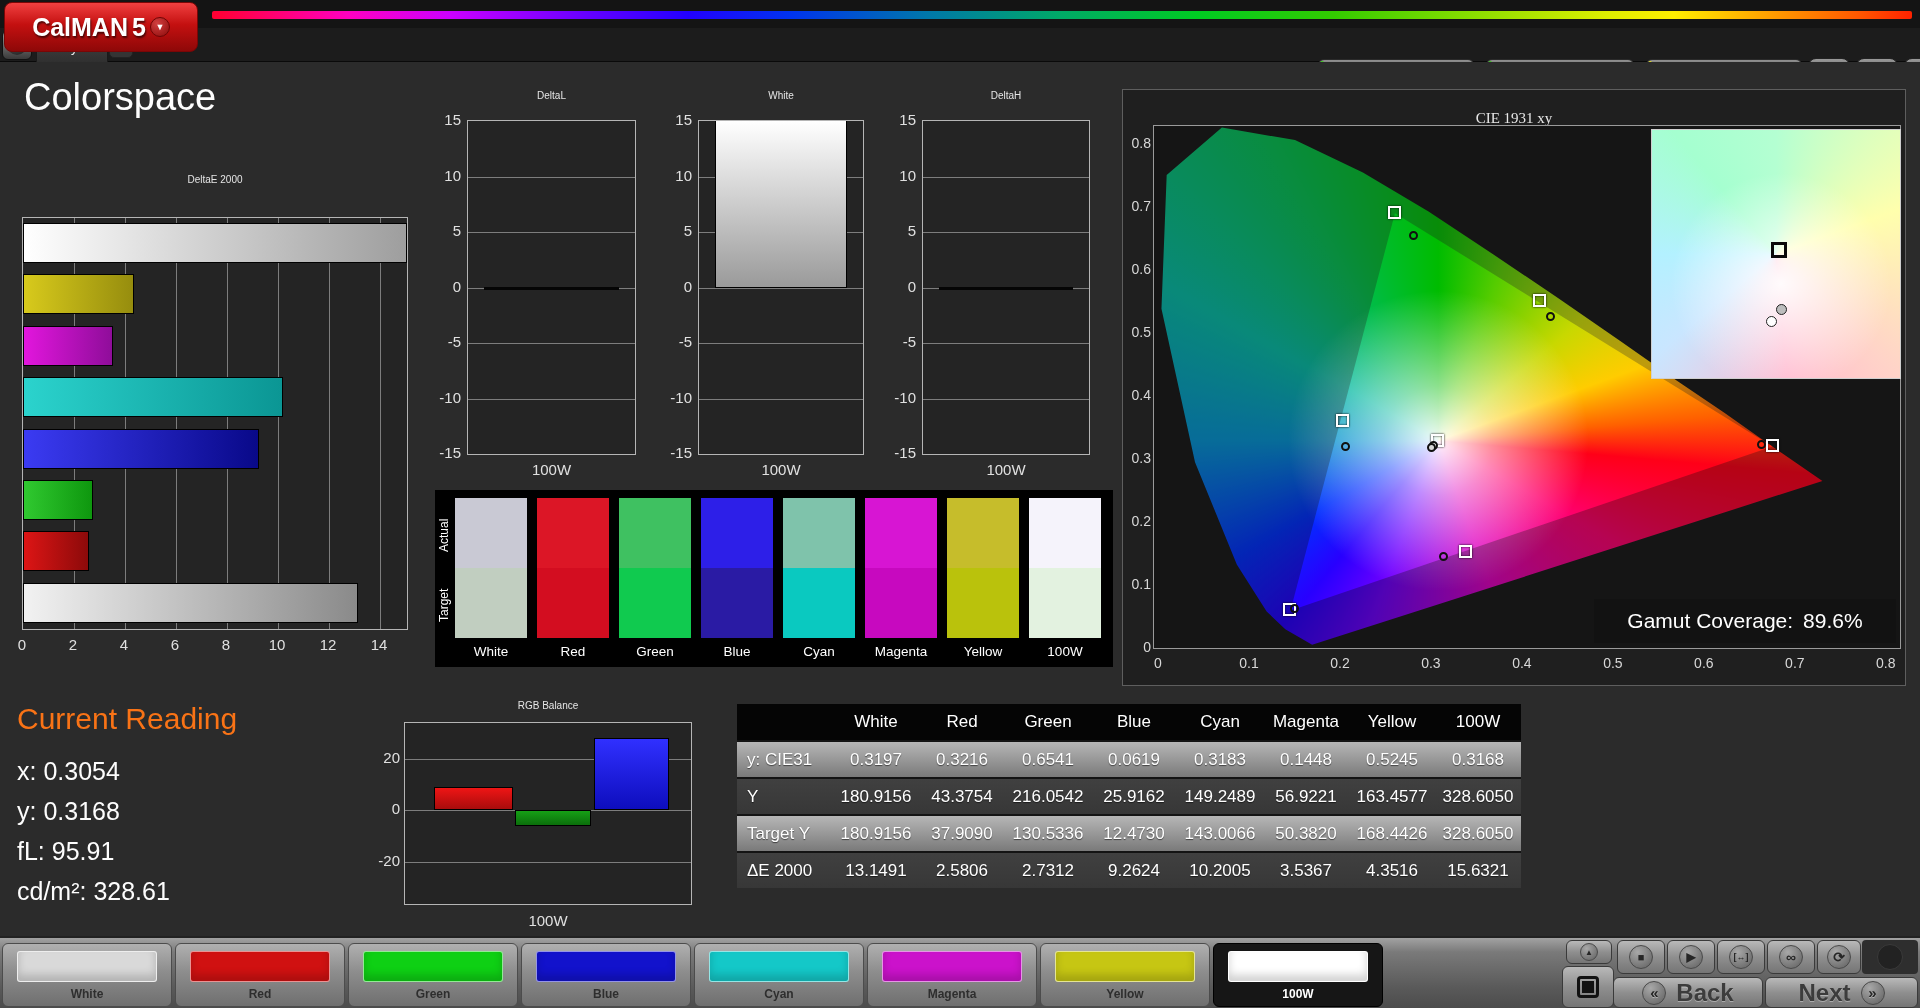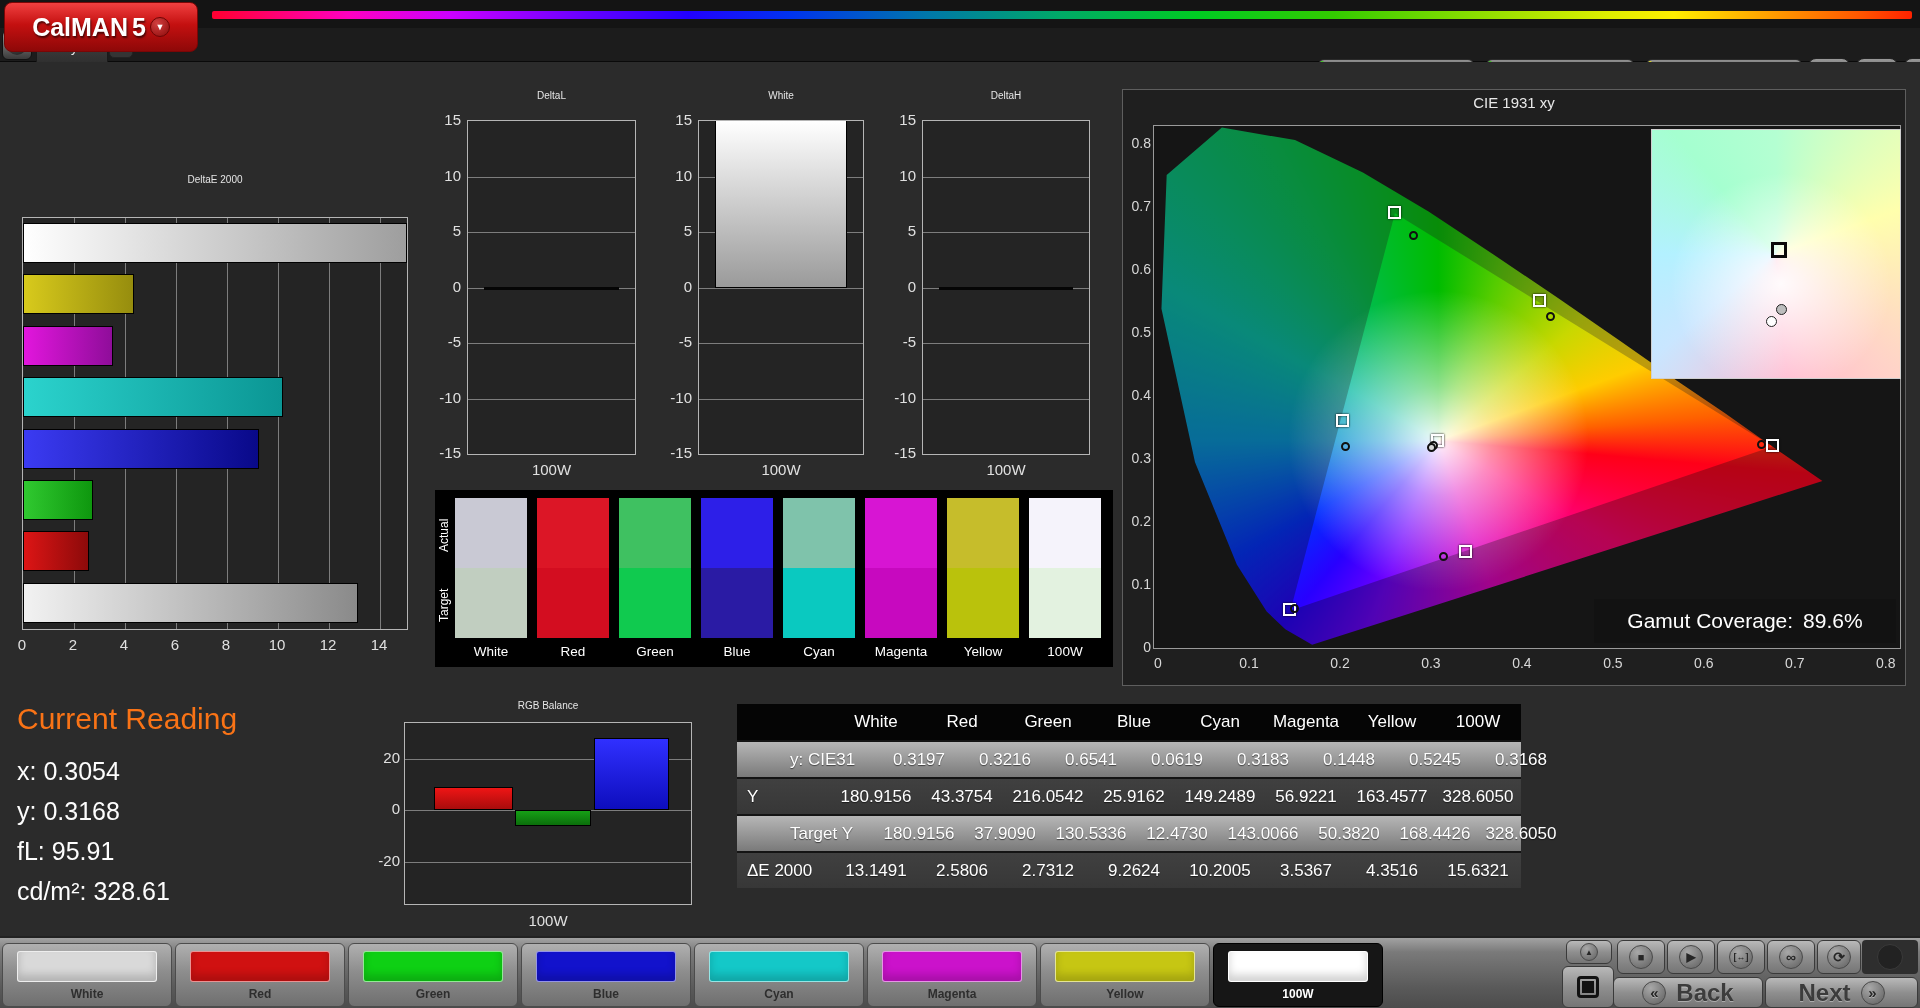--- a/index.html
+++ b/index.html
@@ -73,21 +73,21 @@
   #swatch-panel { position:absolute; left:435px; top:428px; width:678px; height:177px; background:#000; }
   .vlabel { position:absolute; left:2px; width:16px; color:#fff; font-size:12px;
     writing-mode:vertical-rl; transform:rotate(180deg); text-align:center; }
   .swatch { position:absolute; top:8px; width:72px; }
   .swatch .half { width:72px; height:70px; }
   .swatch .sw-label { position:absolute; top:146px; width:72px; text-align:center; font-size:13.5px; color:#fff; }
 
   
   #cie-panel { position:absolute; left:1122px; top:27px; width:784px; height:597px;
     background:#1f1f1f; border:1px solid #5e5e5e; }
-  #cie-title { position:absolute; left:0; top:4px; width:100%; text-align:center; font-size:15px; color:#e8e8e8; }
+  #cie-title { position:absolute; left:0; top:20px; width:100%; text-align:center; font-size:15px; color:#e8e8e8;font-family:Liberation Serif, serif; }
   #cie-plot { position:absolute; left:30px; top:35px; width:748px; height:524px;
     background:#151515; border:1px solid #9a9a9a; }
   .chroma-bg { background:
       radial-gradient(circle 150px at 38.1% 60.3%, rgba(255,255,255,.95), rgba(255,255,255,.55) 55px, rgba(255,255,255,0) 150px),
       conic-gradient(from 0deg at 38.1% 60.3%, #00bc00 0deg, #55cc00 20deg, #c8d800 50deg, #ffcc00 70deg,
         #ff6000 85deg, #ff0018 95deg, #ff0070 120deg, #e000c0 160deg, #7000ff 200deg, #2800ff 220deg,
         #0030ff 240deg, #0090d0 270deg, #00b8a0 300deg, #00bc50 330deg, #00bc00 360deg); }
   #horseshoe { position:absolute; inset:0; filter:brightness(.76) saturate(.92);
     clip-path:polygon(21.2% 99.4%, 17.6% 96.4%, 15.1% 93%, 11.1% 84%, 5.5% 64.4%, 1% 35%, 1.7% 9.4%,
       9.1% 0.3%, 18.9% 2.7%, 28% 8.9%, 36.8% 16.4%, 45.5% 24.6%, 54.2% 33%, 62.5% 41.2%, 70.1% 48.8%,
@@ -116,21 +116,21 @@
 
   
   #data-table { position:absolute; left:737px; top:642px; width:784px; }
   #data-table .t-row { display:grid; grid-template-columns:96px repeat(8, 86px); }
   #data-table .t-head { background:#050505; height:36px; }
   #data-table .t-cell { font-size:17px; color:#fff; display:flex; align-items:center; justify-content:center;
     text-shadow:0 1px 1px rgba(0,0,0,.55); }
   #data-table .t-label { justify-content:flex-start; padding-left:10px; }
   #data-table .t-body { height:37px; }
   #data-table .dark { background:linear-gradient(#404040,#373737); border-top:2px solid #141414; }
-  #data-table .light { background:linear-gradient(#b6b6b6,#7a7a7a); border-top:2px solid #141414;padding-left:43px; }
+  #data-table .light { background:linear-gradient(#b6b6b6,#7a7a7a); border-top:2px solid #141414; }
 
   
   #bottom-bar { position:absolute; left:0; top:936px; width:1920px; height:72px;
     background:linear-gradient(#a2a2a2,#7a7a7a 20%,#5a5a5a 70%,#4c4c4c); border-top:2px solid #222; }
   .patch-btn { position:absolute; top:5px; width:170px; height:64px; border-radius:6px;
     background:linear-gradient(#b0b0b0,#8d8d8d 45%,#6f6f6f); border:1px solid #4c4c4c; }
   .patch-btn .patch { position:absolute; left:14px; right:14px; top:7px; height:31px; border-radius:3px;
     border:1px solid rgba(255,255,255,.55); box-shadow:inset 0 -6px 8px rgba(0,0,0,.18); }
   .patch-btn .p-label { position:absolute; left:0; right:0; bottom:5px; text-align:center;
     font-size:12px; font-weight:bold; color:#2e2e2e; }
@@ -202,20 +202,21 @@
     </div>
     <div class="sq-btn" style="left:1856px;">
       <span class="circ">?</span>
     </div>
     <div class="sq-btn" style="left:1904px;">
       <span class="circ">◀</span>
     </div>
   </div>
 
   <div id="content">
+    <h1 id="page-title">Colorspace</h1>
 
     <div class="chart-title" style="left:22px; top:112px; width:386px;">DeltaE 2000</div>
     <div class="plot" id="deltae-plot" style="left:22px; top:155px; width:386px; height:413px;">
         <div class="gridline-v" style="left: 50.996px;"></div>
         <div class="gridline-v" style="left: 101.992px;"></div>
         <div class="gridline-v" style="left: 152.988px;"></div>
         <div class="gridline-v" style="left: 203.984px;"></div>
         <div class="gridline-v" style="left: 254.98px;"></div>
         <div class="gridline-v" style="left: 305.976px;"></div>
         <div class="gridline-v" style="left: 356.972px;"></div>

